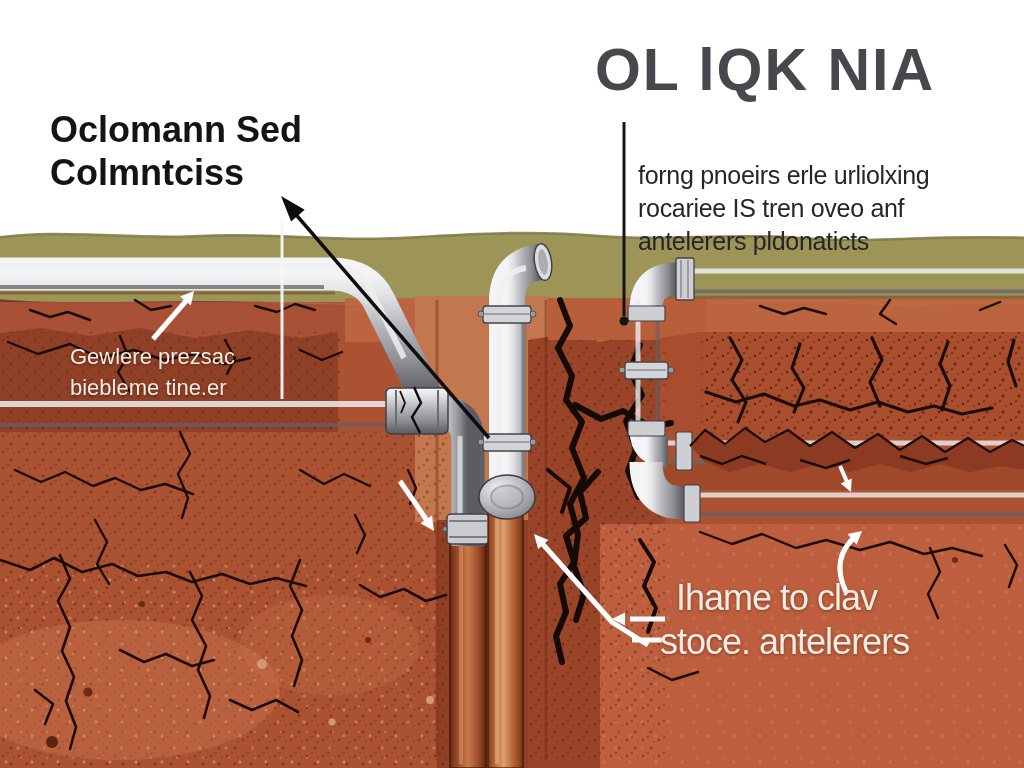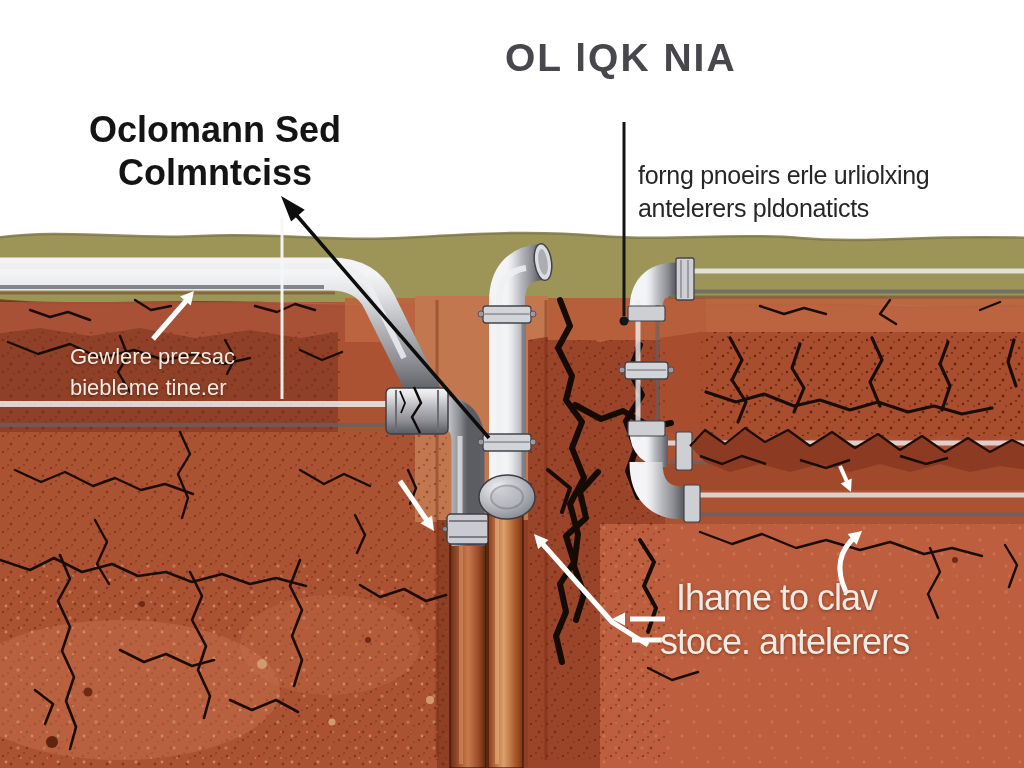--- a/index.html
+++ b/index.html
@@ -1,22 +1,22 @@
 <!DOCTYPE html>
 <html style="--sky: #ffffff; --grass: #9c9557; --grass-edge: #7c7848; --soil: #ab5233; --soil-light: #bd6540; --soil-medium: #a85136; --soil-dark: #8f4027; --soil-darker: #8c3a22; --soil-bottom: #bd5f3e; --trench-light: #c3774e; --crack: #190c05; --pipe-mid: #b6b8bd; --pipe-highlight: #eff0f2; --pipe-shadow: #5b5d63; --pipe-outline: #3f4045; --clay-pipe: #c9814f; --clay-pipe-dark: #b56038; --title-color: #47474d; --heading-color: #141414; --callout-color: #26262a; --label-color: #f4ece4;"><head>
 <meta charset="utf-8">
 <style>
   html,body{margin:0;padding:0;background:#fff;}
   #stage{position:relative;width:1024px;height:768px;overflow:hidden;background:var(--sky,#fff);
          font-family:"Liberation Sans", sans-serif;}
   #art{position:absolute;left:0;top:0;}
   .txt{position:absolute;z-index:5;}
-  #title{left:505px;top:36px;width:520px;font-size:39px;font-weight:700;
+  #title{left:505px;top:36px;width:520px;text-align:center;font-size:59px;font-weight:700;
          letter-spacing:2px;color:var(--title-color,#47474d);}
-  #heading{left:50px;top:108px;width:330px;text-align:center;font-size:36px;line-height:43px;
+  #heading{left:50px;top:108px;width:330px;font-size:36px;line-height:43px;
          font-weight:700;color:var(--heading-color,#141414);}
   #callout{left:638px;top:120px;width:340px;font-size:25px;line-height:33px;font-weight:400;
          letter-spacing:-0.3px;color:var(--callout-color,#26262a);margin-top:39px;}
   #soil-label{left:70px;top:341px;width:280px;font-size:22px;line-height:31px;font-weight:400;
          color:var(--label-color,#f4ece4);text-shadow:0 1px 3px rgba(60,20,5,.55);}
   #clay-label{left:660px;top:576px;width:330px;font-size:36px;line-height:44px;font-weight:400;
          letter-spacing:-1px;color:var(--label-color,#f4ece4);text-shadow:0 1px 3px rgba(60,20,5,.5);}
   #clay-label .l1{display:block;padding-left:16px;}
   .blk{display:block;}
 </style>
@@ -303,20 +303,21 @@
 
 <div class="txt" id="title">OL lQK NIA</div>
 
 <div class="txt" id="heading">
   <span class="blk">Oclomann Sed</span>
   <span class="blk">Colmntciss</span>
 </div>
 
 <div class="txt" id="callout">
   <span class="blk">forng pnoeirs erle urliolxing</span>
+  <span class="blk">rocariee IS tren oveo anf</span>
   <span class="blk">antelerers pldonaticts</span>
 </div>
 
 <div class="txt" id="soil-label">
   <span class="blk">Gewlere prezsac</span>
   <span class="blk">biebleme tine.er</span>
 </div>
 
 <div class="txt" id="clay-label">
   <span class="blk l1">Ihame to clav</span>

